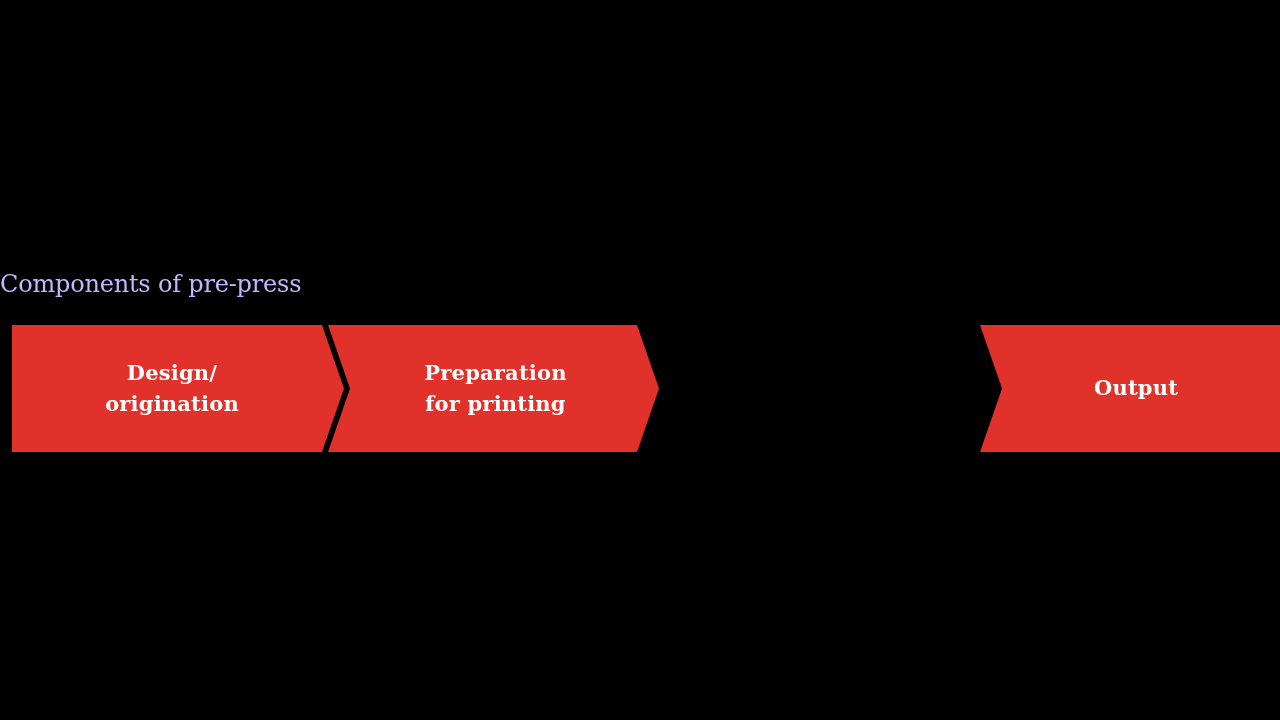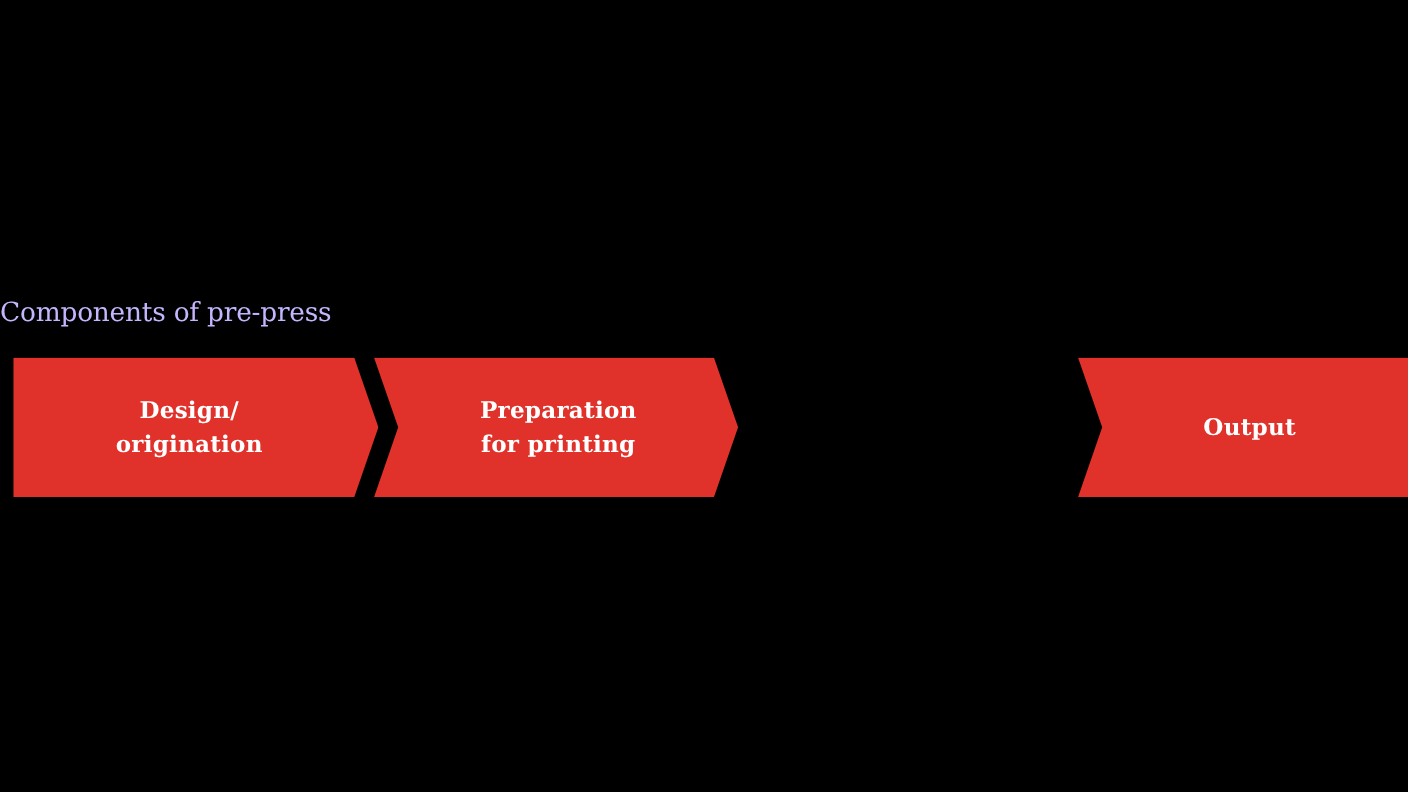--- a/index.html
+++ b/index.html
@@ -99,21 +99,21 @@
 
   <div id="page-title">Components of pre-press</div>
 
   <div id="flow">
 
     <div class="chev first" style="left:0px; width:332px;margin-left:12px;">
       <span class="chev-label">Design/
 origination</span>
     </div>
 
-    <div class="chev mid" style="left:340px; width:331px;">
+    <div class="chev mid" style="left:328px; width:331px;">
       <span class="chev-label">Preparation
 for printing</span>
     </div>
 
 
     <div class="chev last" style="left:980px; width:300px;">
       <span class="chev-label">Output</span>
     </div>
 
   </div>

